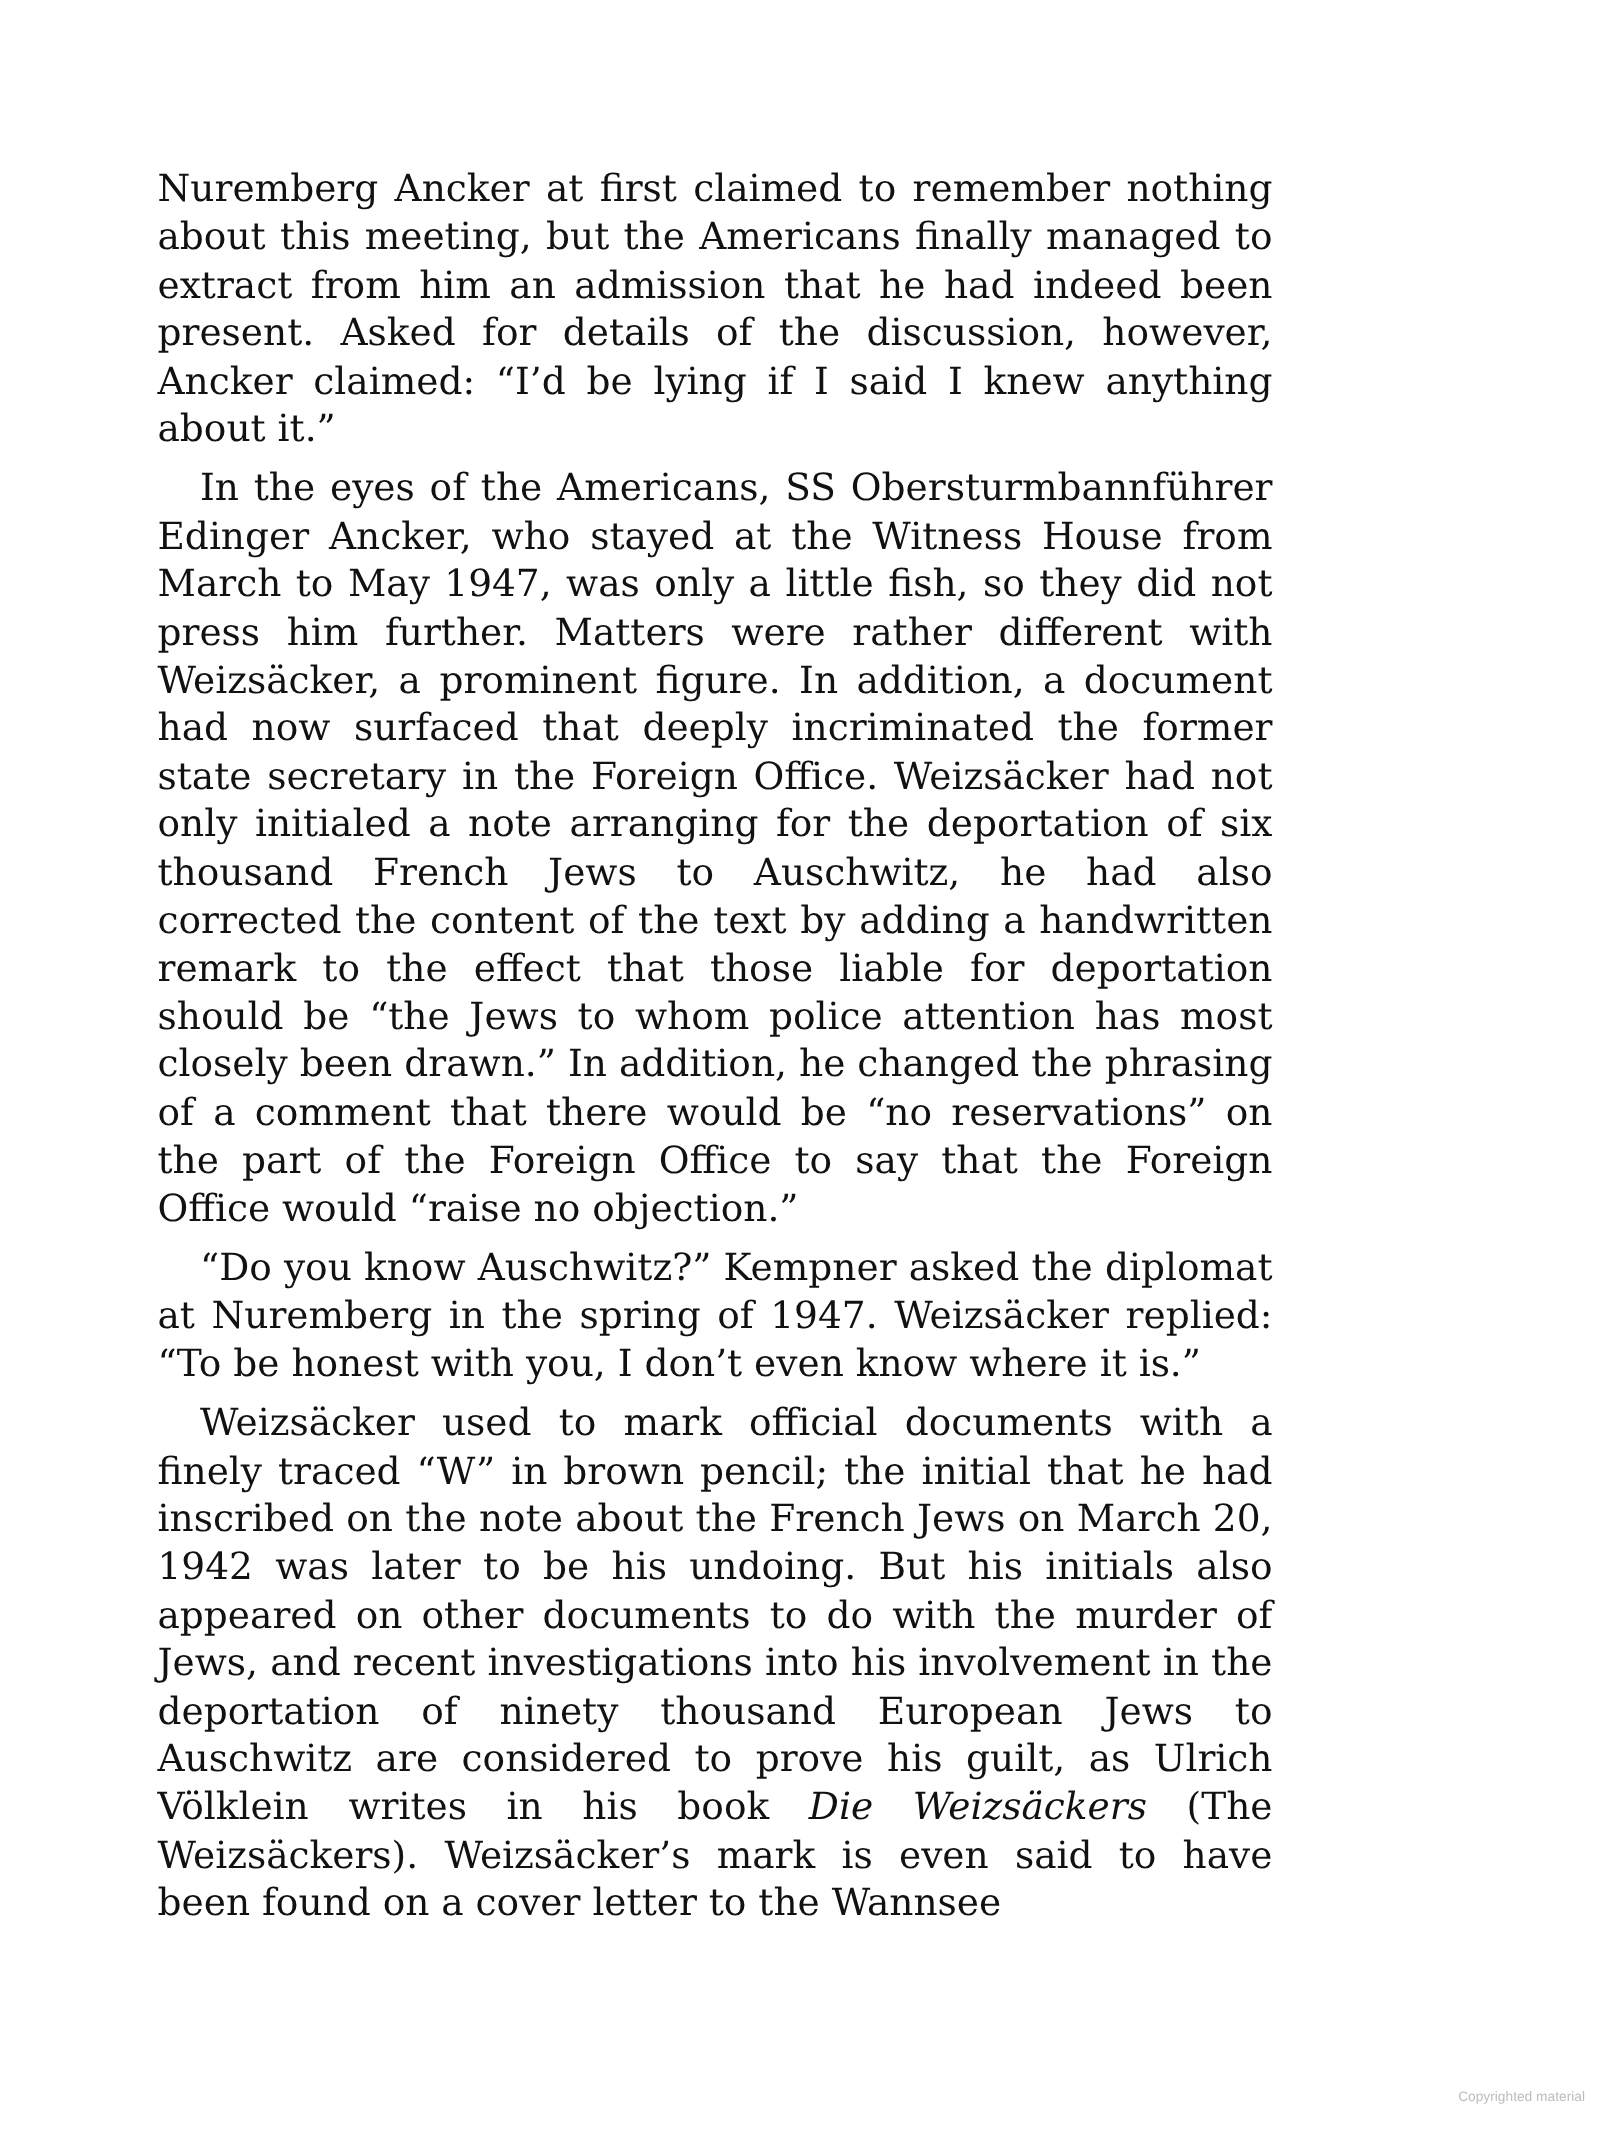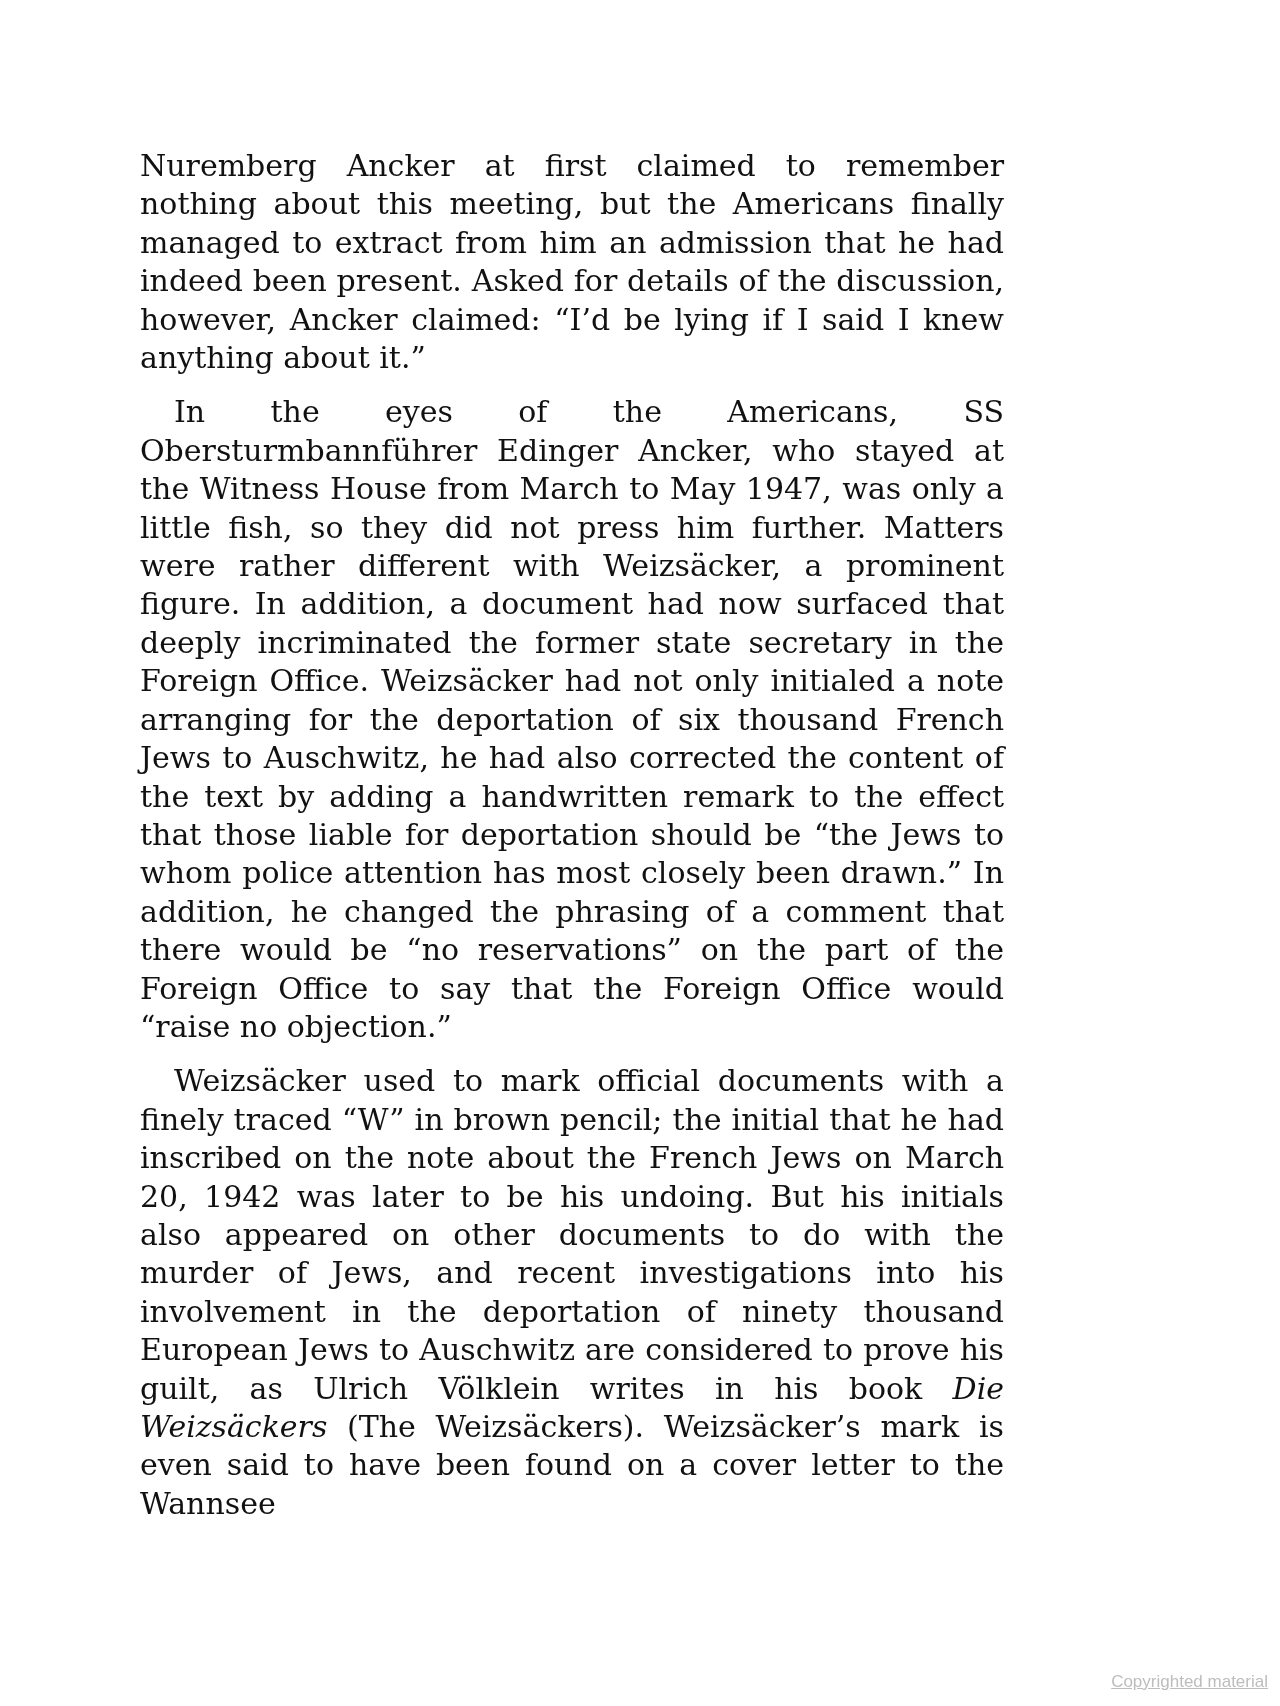--- a/index.html
+++ b/index.html
@@ -8,35 +8,35 @@
       position: absolute;
       left: 124px;
       top: 131px;
       width: 896px;
       font-family: "DejaVu Serif", "Liberation Serif", serif;
       font-size: 30px;
       line-height: 38.4px;
       color: #111111;
       text-align: justify;
     }
-    .page-text p { margin: 16px; }
+    .page-text p { margin: 2px; }
     .page-text p + p { margin-top: 9px; text-indent: 34px; }
     .page-text em { }
     .watermark {
       position: absolute;
       right: 12px;
       top: 1672px;
       font-family: "Liberation Sans", sans-serif;
-      font-size: 17px;
+      font-size: 11px;
       color: #bdbdbd;
-      text-decoration: underline;
     }
   </style>
 </head>
 <body>
 
 <div class="page-text">
   <p>Nuremberg Ancker at first claimed to remember nothing about this meeting, but the Americans finally managed to extract from him an admission that he had indeed been present. Asked for details of the discussion, however, Ancker claimed: “I’d be lying if I said I knew anything about it.”</p>
   <p>In the eyes of the Americans, SS Obersturmbannführer Edinger Ancker, who stayed at the Witness House from March to May 1947, was only a little fish, so they did not press him further. Matters were rather different with Weizsäcker, a prominent figure. In addition, a document had now surfaced that deeply incriminated the former state secretary in the Foreign Office. Weizsäcker had not only initialed a note arranging for the deportation of six thousand French Jews to Auschwitz, he had also corrected the content of the text by adding a handwritten remark to the effect that those liable for deportation should be “the Jews to whom police attention has most closely been drawn.” In addition, he changed the phrasing of a comment that there would be “no reservations” on the part of the Foreign Office to say that the Foreign Office would “raise no objection.”</p>
+  <p>“Do you know Auschwitz?” Kempner asked the diplomat at Nuremberg in the spring of 1947. Weizsäcker replied: “To be honest with you, I don’t even know where it is.”</p>
   <p><span>Weizsäcker used to mark official documents with a finely traced “W” in brown pencil; the initial that he had inscribed on the note about the French Jews on March 20, 1942 was later to be his undoing. But his initials also appeared on other documents to do with the murder of Jews, and recent investigations into his involvement in the deportation of ninety thousand European Jews to Auschwitz are considered to prove his guilt, as Ulrich Völklein writes in his book </span><em>Die Weizsäckers</em><span> (The Weizsäckers). Weizsäcker’s mark is even said to have been found on a cover letter to the Wannsee</span></p>
 </div>
 
 <div class="watermark">Copyrighted material</div>
 
 </body></html>

